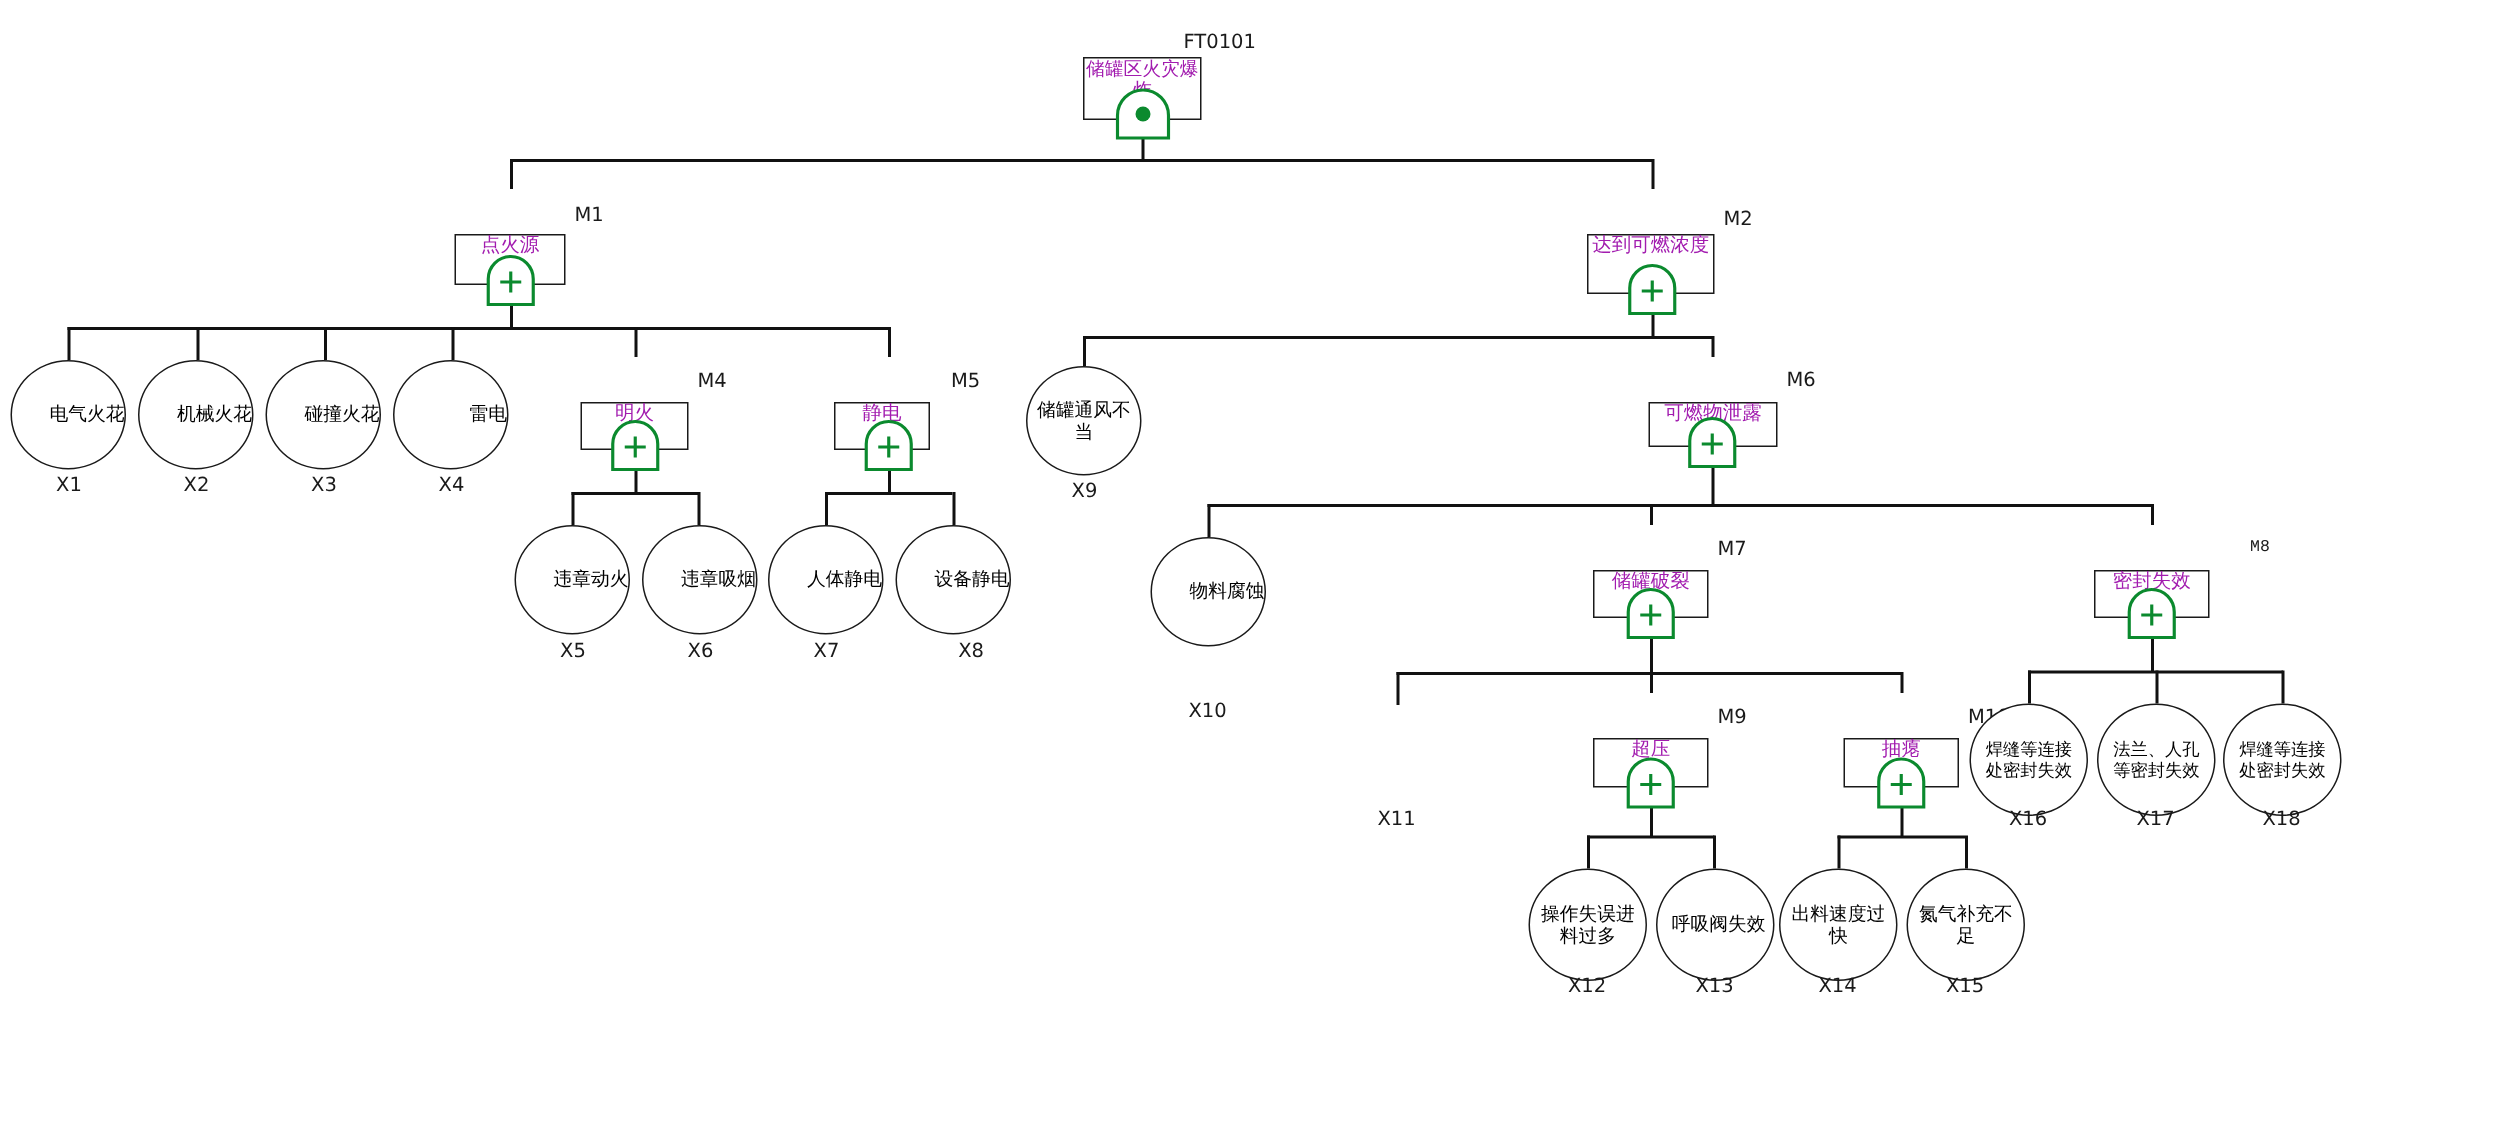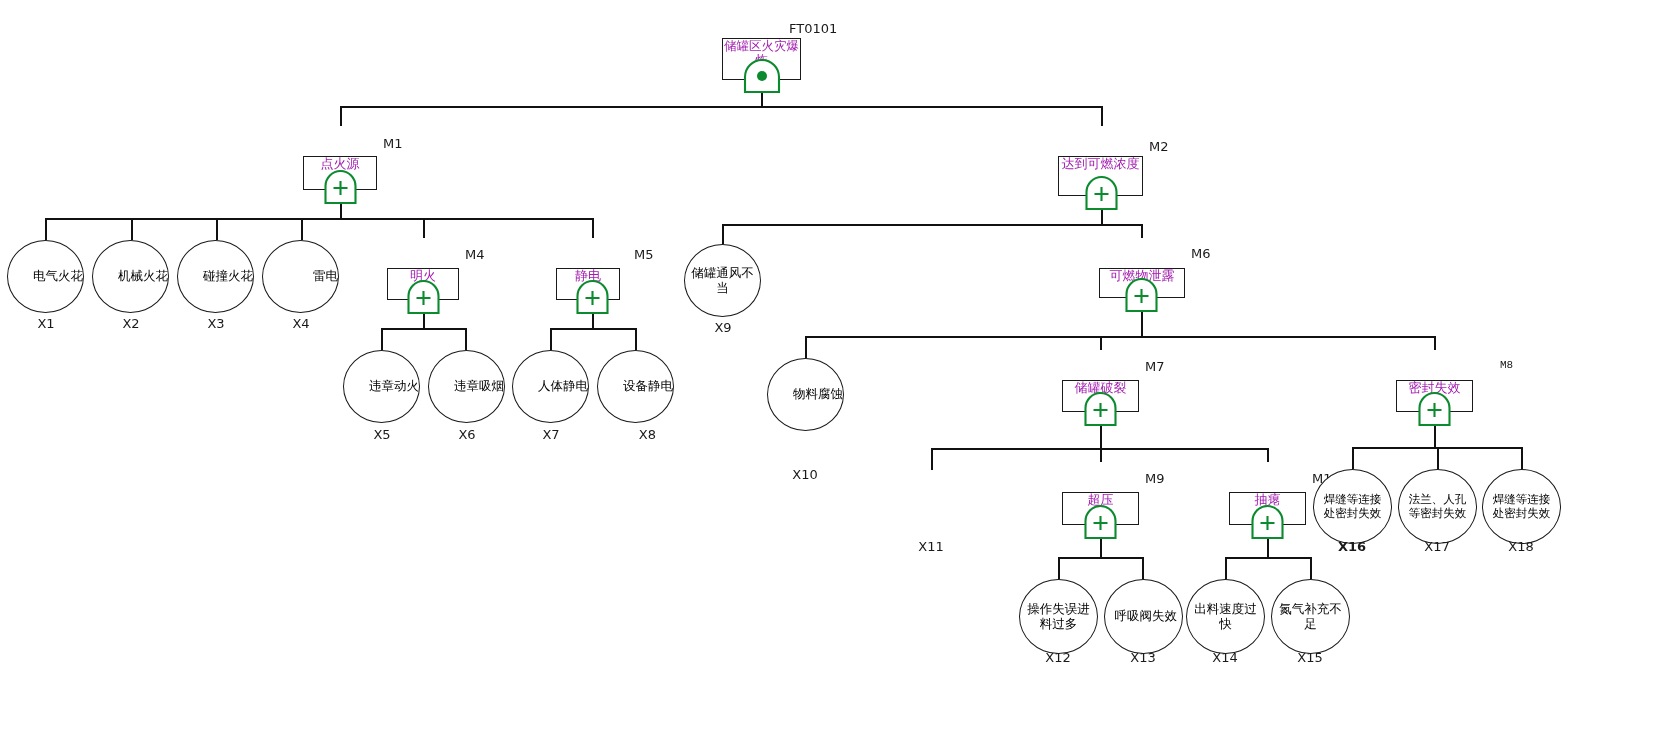--- a/index.html
+++ b/index.html
@@ -256,21 +256,21 @@
   <div class="gate" style="left:1250px;top:506px;">
     <svg width="35" height="33" viewBox="0 0 35 33">
       <path d="M2.5 32 L2.5 15 A15 15 0 0 1 32.5 15 L32.5 32 Z" fill="#ffffff" stroke="#0b8a2e" stroke-width="2.1"></path>
       <path d="M17.5 10 L17.5 24 M10.5 17 L24.5 17" stroke="#0b8a2e" stroke-width="2.1"></path>
     </svg>
   </div>
 
   <div class="node-circle" style="left:1313px;top:469px;width:79px;height:75px;font-size:11.5px;padding:0 5px;">
     <span>焊缝等连接处密封失效</span>
   </div>
-  <div class="xlabel" style="left:1332px;top:539px;width:40px;font-size:13px;font-weight:bold;">X16</div>
+  <div class="xlabel" style="left:1332px;top:539px;width:40px;font-size:13px;">X16</div>
 
   <div class="node-circle" style="left:1398px;top:469px;width:79px;height:75px;font-size:11.5px;padding:0 5px;">
     <span>法兰、人孔等密封失效</span>
   </div>
   <div class="xlabel" style="left:1417px;top:539px;width:40px;font-size:13px;">X17</div>
 
   <div class="node-circle" style="left:1482px;top:469px;width:79px;height:75px;font-size:11.5px;padding:0 5px;">
     <span>焊缝等连接处密封失效</span>
   </div>
   <div class="xlabel" style="left:1501px;top:539px;width:40px;font-size:13px;">X18</div>

